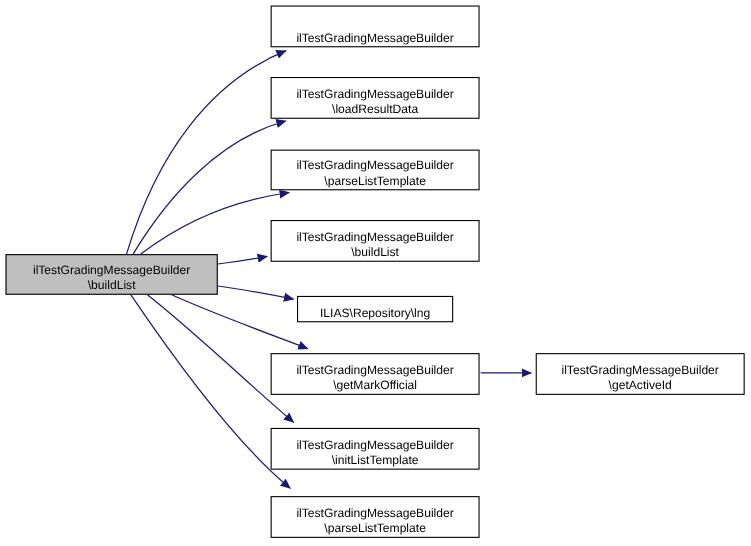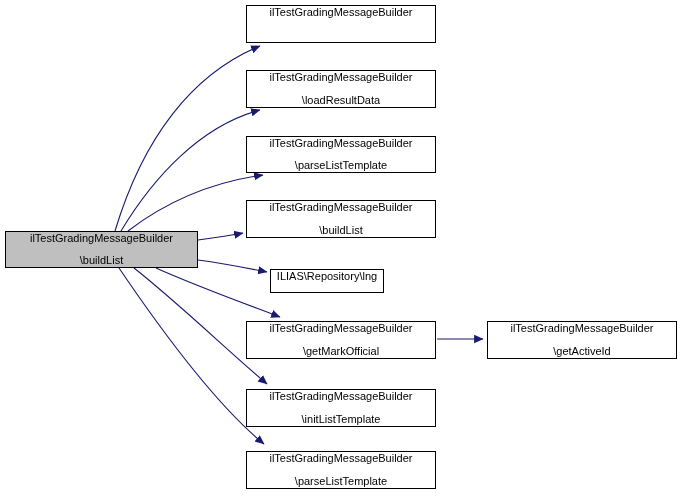--- a/index.html
+++ b/index.html
@@ -11,21 +11,21 @@
     overflow:hidden;
   }
   #edges { position:absolute; left:0; top:0; width:683px; height:496px; z-index:0; }
   .node {
     position:absolute;
     box-sizing:border-box;
     border:1px solid #000000;
     background:#ffffff;
     color:#000000;
     display:flex; flex-direction:column;
-    justify-content:space-between; align-items:center;
+    justify-content:flex-end; align-items:center;
     text-align:center;
     font-size:11px; line-height:13.5px;
     z-index:1;
     white-space:nowrap;
   }
   .node.highlight { background:#bfbfbf; }
   .edge { stroke:#191970; stroke-width:1.1; fill:none; }
 </style>
 </head>
 <body>
@@ -66,21 +66,21 @@
   <div class="node" style="left:246px; top:136px; width:190px; height:37px;">
     <span>ilTestGradingMessageBuilder</span>
     <span>\parseListTemplate</span>
   </div>
 
   <div class="node" style="left:246px; top:200px; width:190px; height:38px;">
     <span>ilTestGradingMessageBuilder</span>
     <span>\buildList</span>
   </div>
 
-  <div class="node" style="left:270px; top:269px; width:114px; height:24px;">
+  <div class="node" style="left:270px; top:269px; width:142px; height:24px;">
     <span>ILIAS\Repository\lng</span>
   </div>
 
   <div class="node" style="left:246px; top:321px; width:190px; height:38px;">
     <span>ilTestGradingMessageBuilder</span>
     <span>\getMarkOfficial</span>
   </div>
 
   <div class="node" style="left:246px; top:389px; width:190px; height:38px;">
     <span>ilTestGradingMessageBuilder</span>

